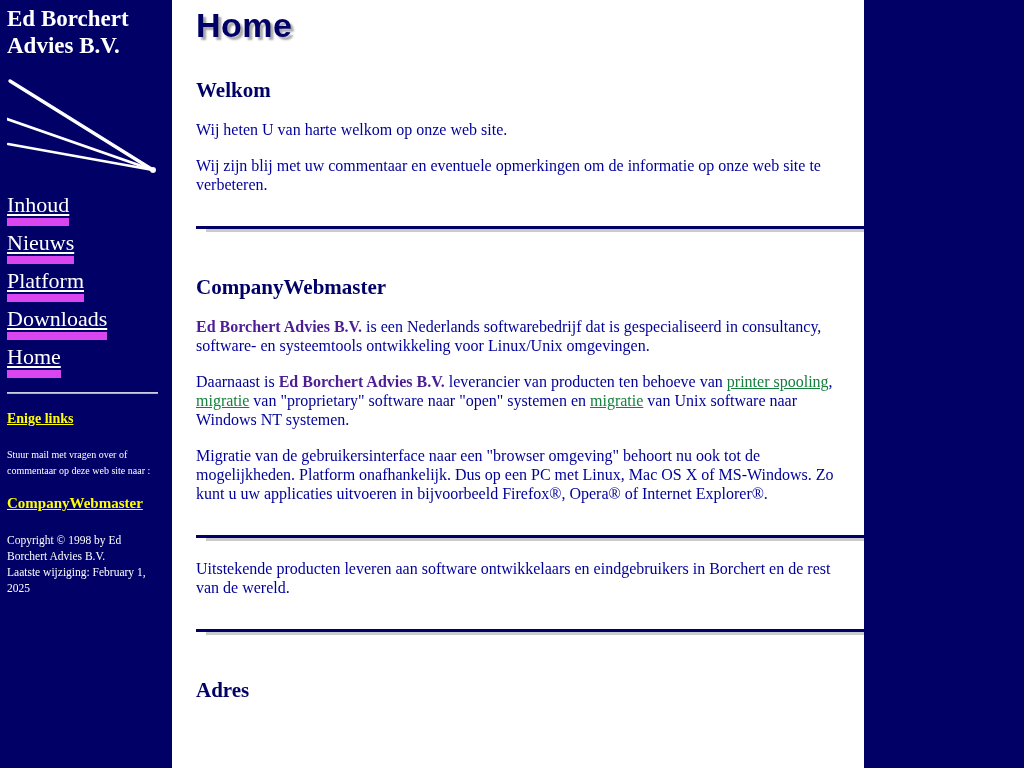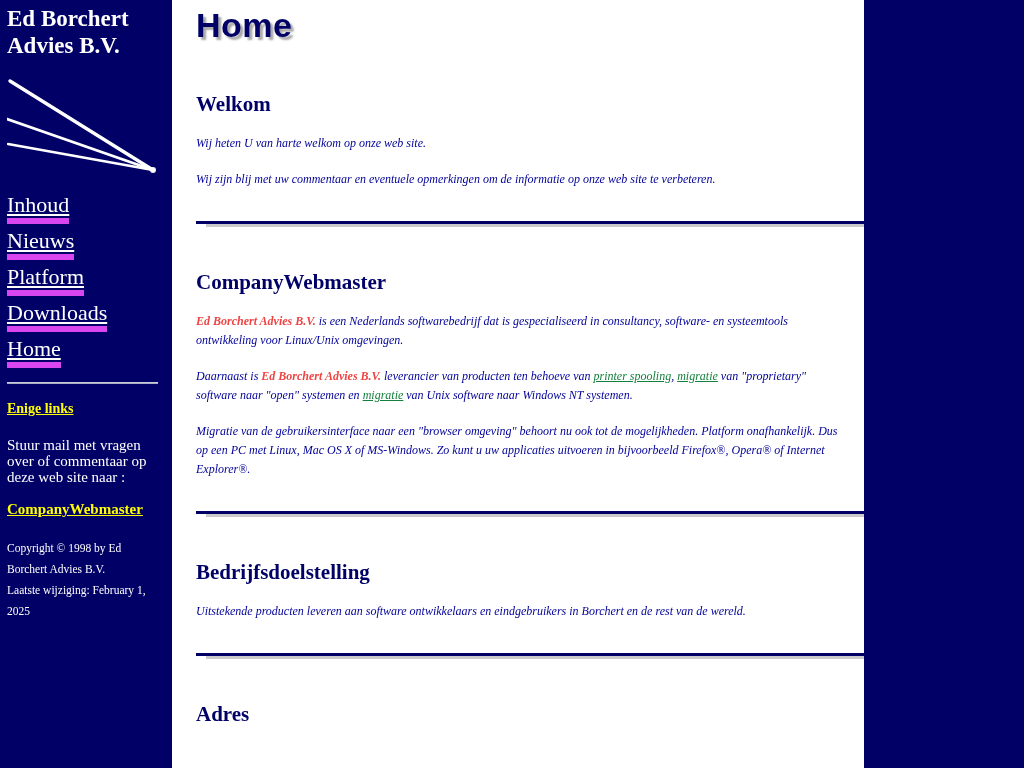--- a/index.html
+++ b/index.html
@@ -27,21 +27,21 @@
     color: #ffffff;
   }
   .logo-wrap { margin-top: 12px; height: 106px; }
   .nav { margin-top: 16px; }
   .nav a {
     display: table;
     color: #ffffff;
     font-size: 22px;
     line-height: 24px;
     text-decoration: underline;
-    border-bottom: 6px solid #d946ef;
+    border-bottom: 8px solid #d946ef;
     padding-bottom: 1px;
     margin-bottom: 5px;
     cursor: pointer;
   }
   .side-rule {
     border: none;
     height: 2px;
     background: #a9aec2;
     border-top: 1px solid #c8ccda;
     margin: 14px 6px 0 0;
@@ -51,37 +51,37 @@
     margin-top: 17px;
     color: #ffff00;
     font-weight: bold;
     font-size: 14px;
     text-decoration: underline;
     cursor: pointer;
     text-align: center;
   }
   .mail-text {
     margin: 20px 0 0;
-    font-size: 15px;
+    font-size: 10px;
     line-height: 16px;
     color: #ffffff;
   }
   .webmaster {
     display: table;
     margin-top: 16px;
     color: #ffff00;
     font-weight: bold;
     font-size: 15px;
     text-decoration: underline;
     cursor: pointer;
   }
   .copyright {
     margin-top: 20px;
     font-size: 11.5px;
-    line-height: 21px;
+    line-height: 16px;
     color: #ffffff;
   }
 
   
   .content {
     flex: 0 0 692px;
     width: 692px;
     background: #ffffff;
     height: 768px;
     padding: 0 0 0 24px;
@@ -99,26 +99,25 @@
   }
   h2.sect {
     font-size: 21px;
     line-height: 25px;
     color: #000066;
     font-weight: bold;
     margin: 42px 0 0 0;
   }
   .content p {
     margin: 17px 20px 0 0;
-    font-size: 12px;
+    font-size: 16px;
     line-height: 19px;
     color: #000099;
-    font-style: italic;
-  }
-  .content p b { color: #ef4444; }
+  }
+  .content p b { color: #4c1d95; }
   .content a.blue {
     color: #15803d;
     text-decoration: underline;
     cursor: pointer;
   }
   .rule {
     position: relative;
     height: 7px;
     margin-top: 32px;
     overflow: hidden;
@@ -177,34 +176,33 @@
     <div class="copyright">
       <div>Copyright © 1998 by Ed Borchert Advies B.V.</div>
       <div>Laatste wijziging: February 1, 2025</div>
     </div>
   </aside>
 
   <main class="content">
 
     <div class="banner">Home</div>
 
-    <h2 class="sect" style="margin-top:48px">Welkom</h2>
+    <h2 class="sect" style="margin-top:34px">Welkom</h2>
     <p>Wij heten U van harte welkom op onze web site.</p>
     <p>Wij zijn blij met uw commentaar en eventuele opmerkingen om de informatie op onze web site te verbeteren.</p>
 
     <div class="rule"></div>
 
     <h2 class="sect">CompanyWebmaster</h2>
     <p><b>Ed Borchert Advies B.V.</b><span> is een Nederlands softwarebedrijf dat is gespecialiseerd in consultancy, software- en systeemtools ontwikkeling voor Linux/Unix omgevingen.</span></p>
     <p><span>Daarnaast is </span><b>Ed Borchert Advies B.V.</b><span> leverancier van producten ten behoeve van </span><a class="blue">printer spooling</a><span>, </span><a class="blue">migratie</a><span> van "proprietary" software naar "open" systemen en </span><a class="blue">migratie</a><span> van Unix software naar Windows NT systemen.</span></p>
     <p>Migratie van de gebruikersinterface naar een "browser omgeving" behoort nu ook tot de mogelijkheden. Platform onafhankelijk. Dus op een PC met Linux, Mac OS X of MS-Windows. Zo kunt u uw applicaties uitvoeren in bijvoorbeeld Firefox®, Opera® of Internet Explorer®.</p>
 
     <div class="rule"></div>
 
-    <h2 class="sect">Bedrijfsdoelstelling</h2>
     <p>Uitstekende producten leveren aan software ontwikkelaars en eindgebruikers in Borchert en de rest van de wereld.</p>
 
     <div class="rule"></div>
 
     <h2 class="sect">Adres</h2>
 
   </main>
 
   <div class="right-fill"></div>
 </div>

